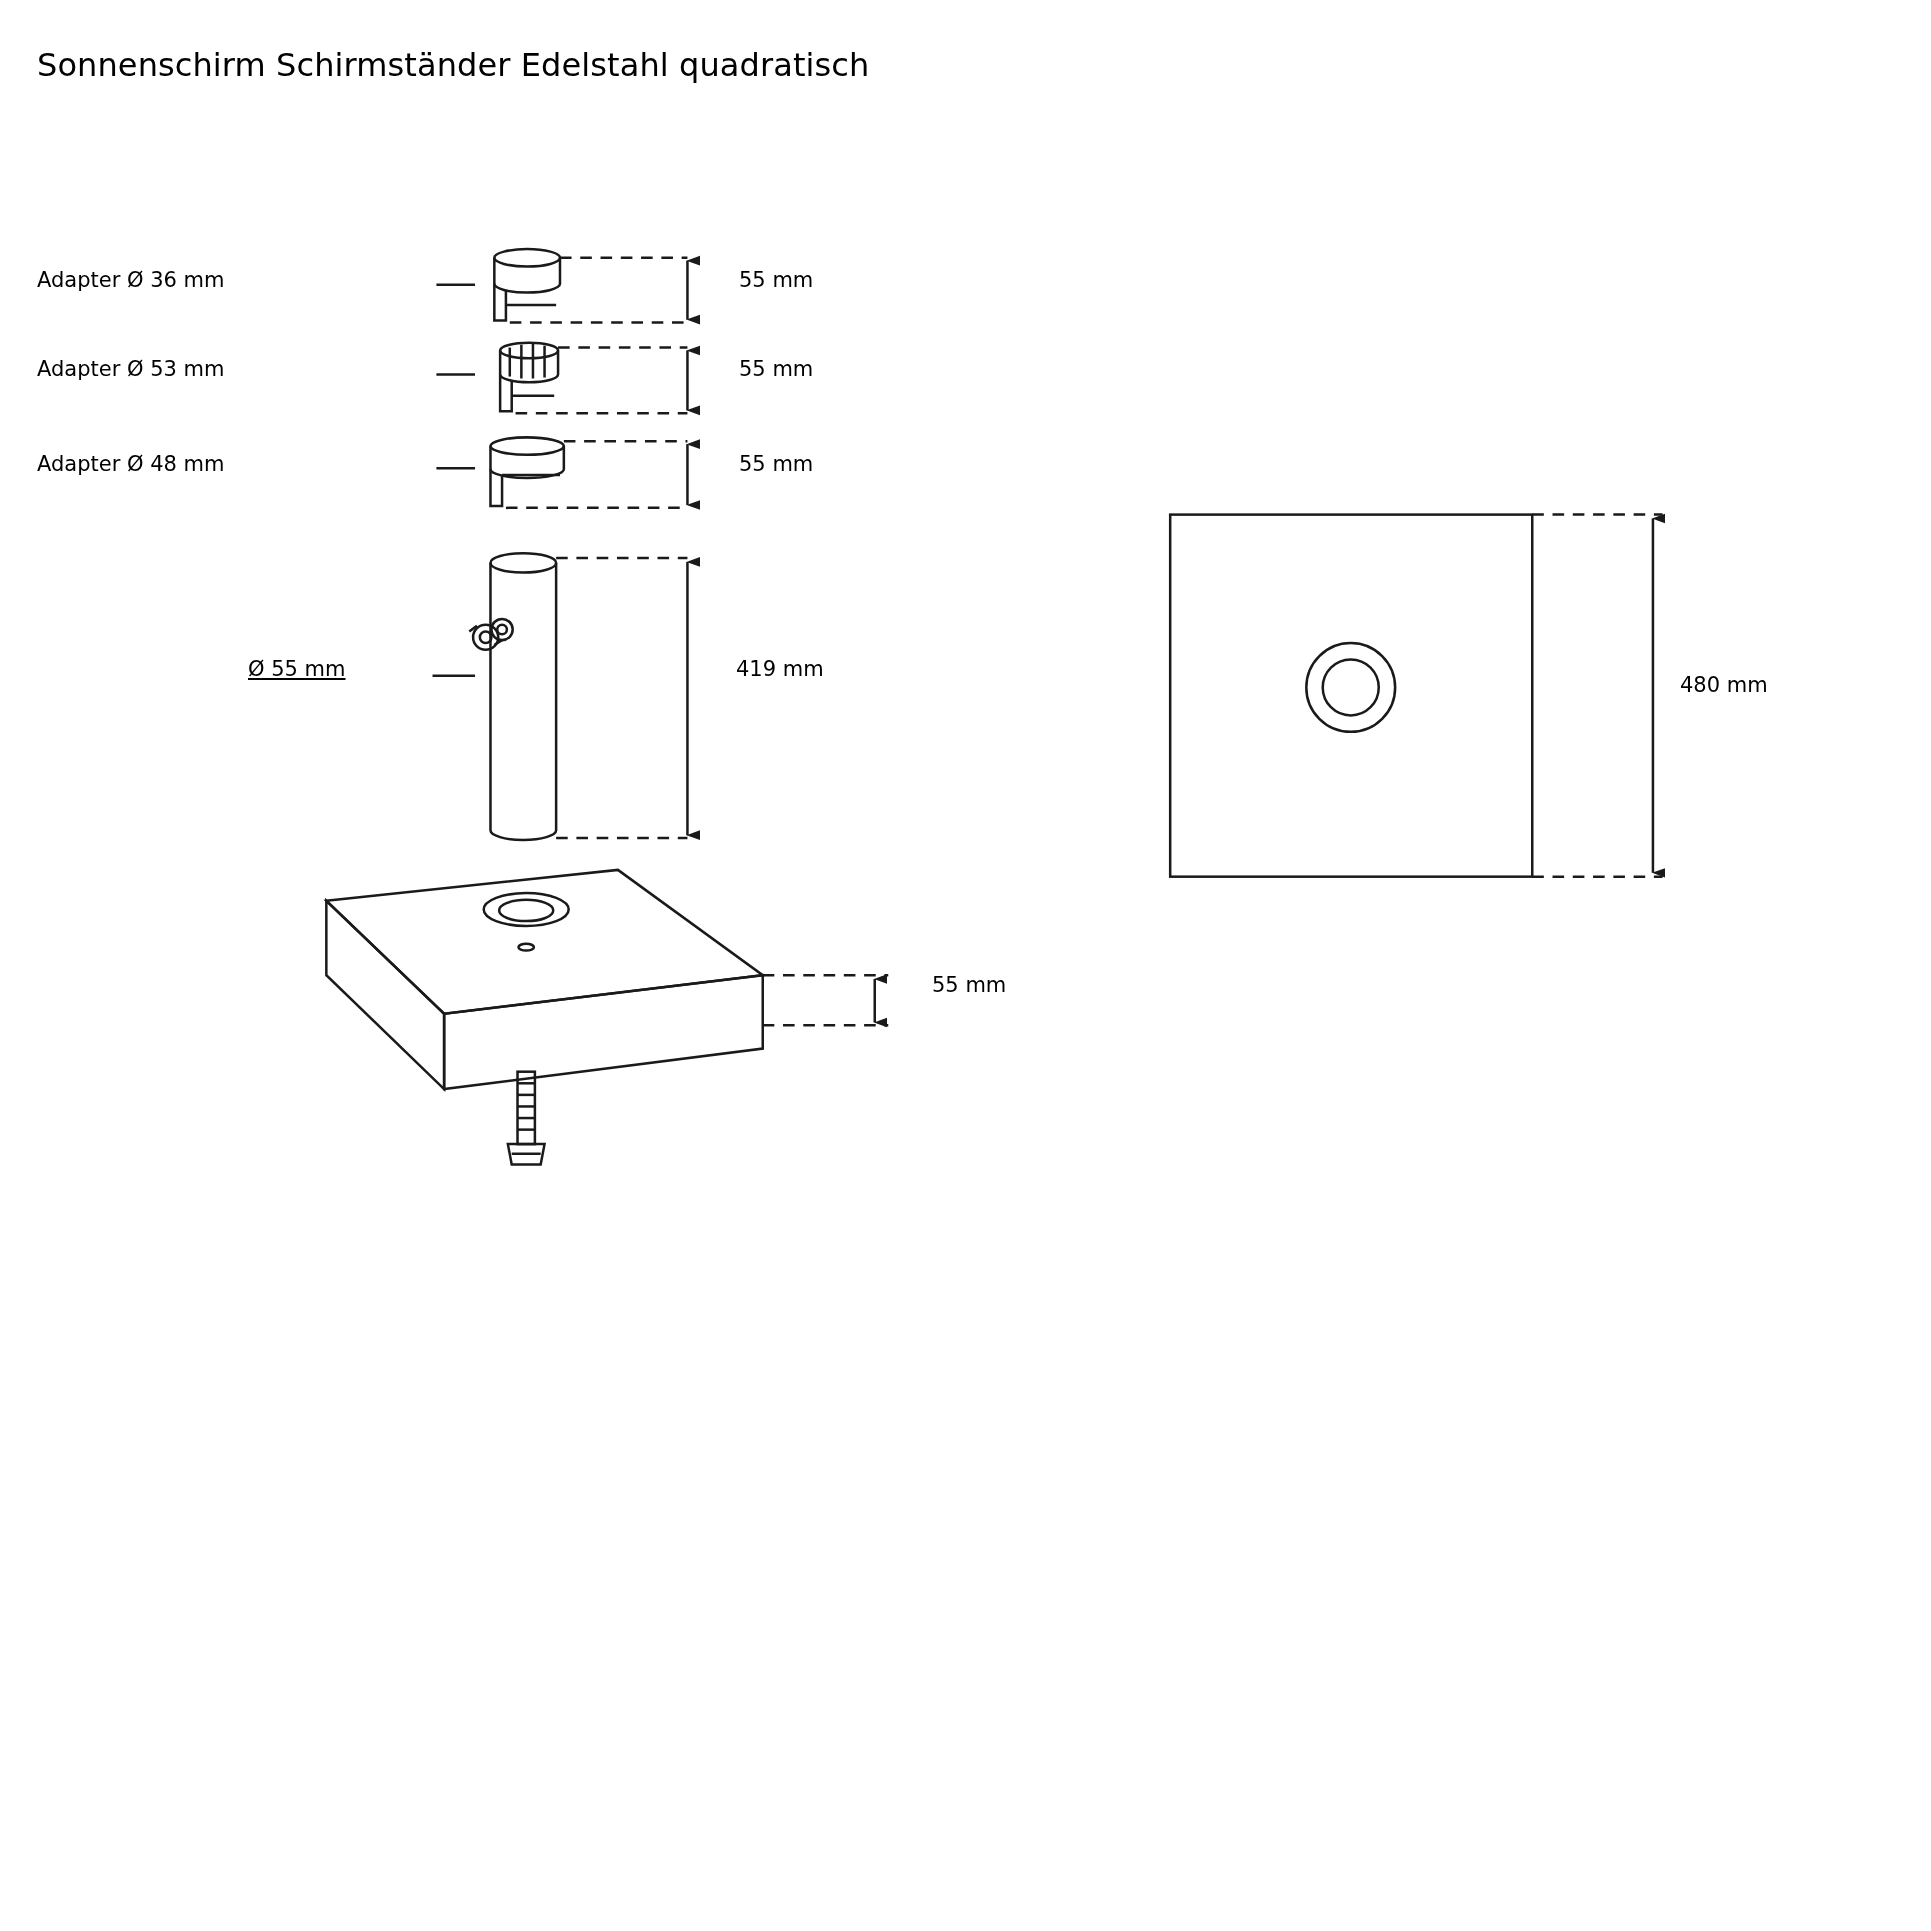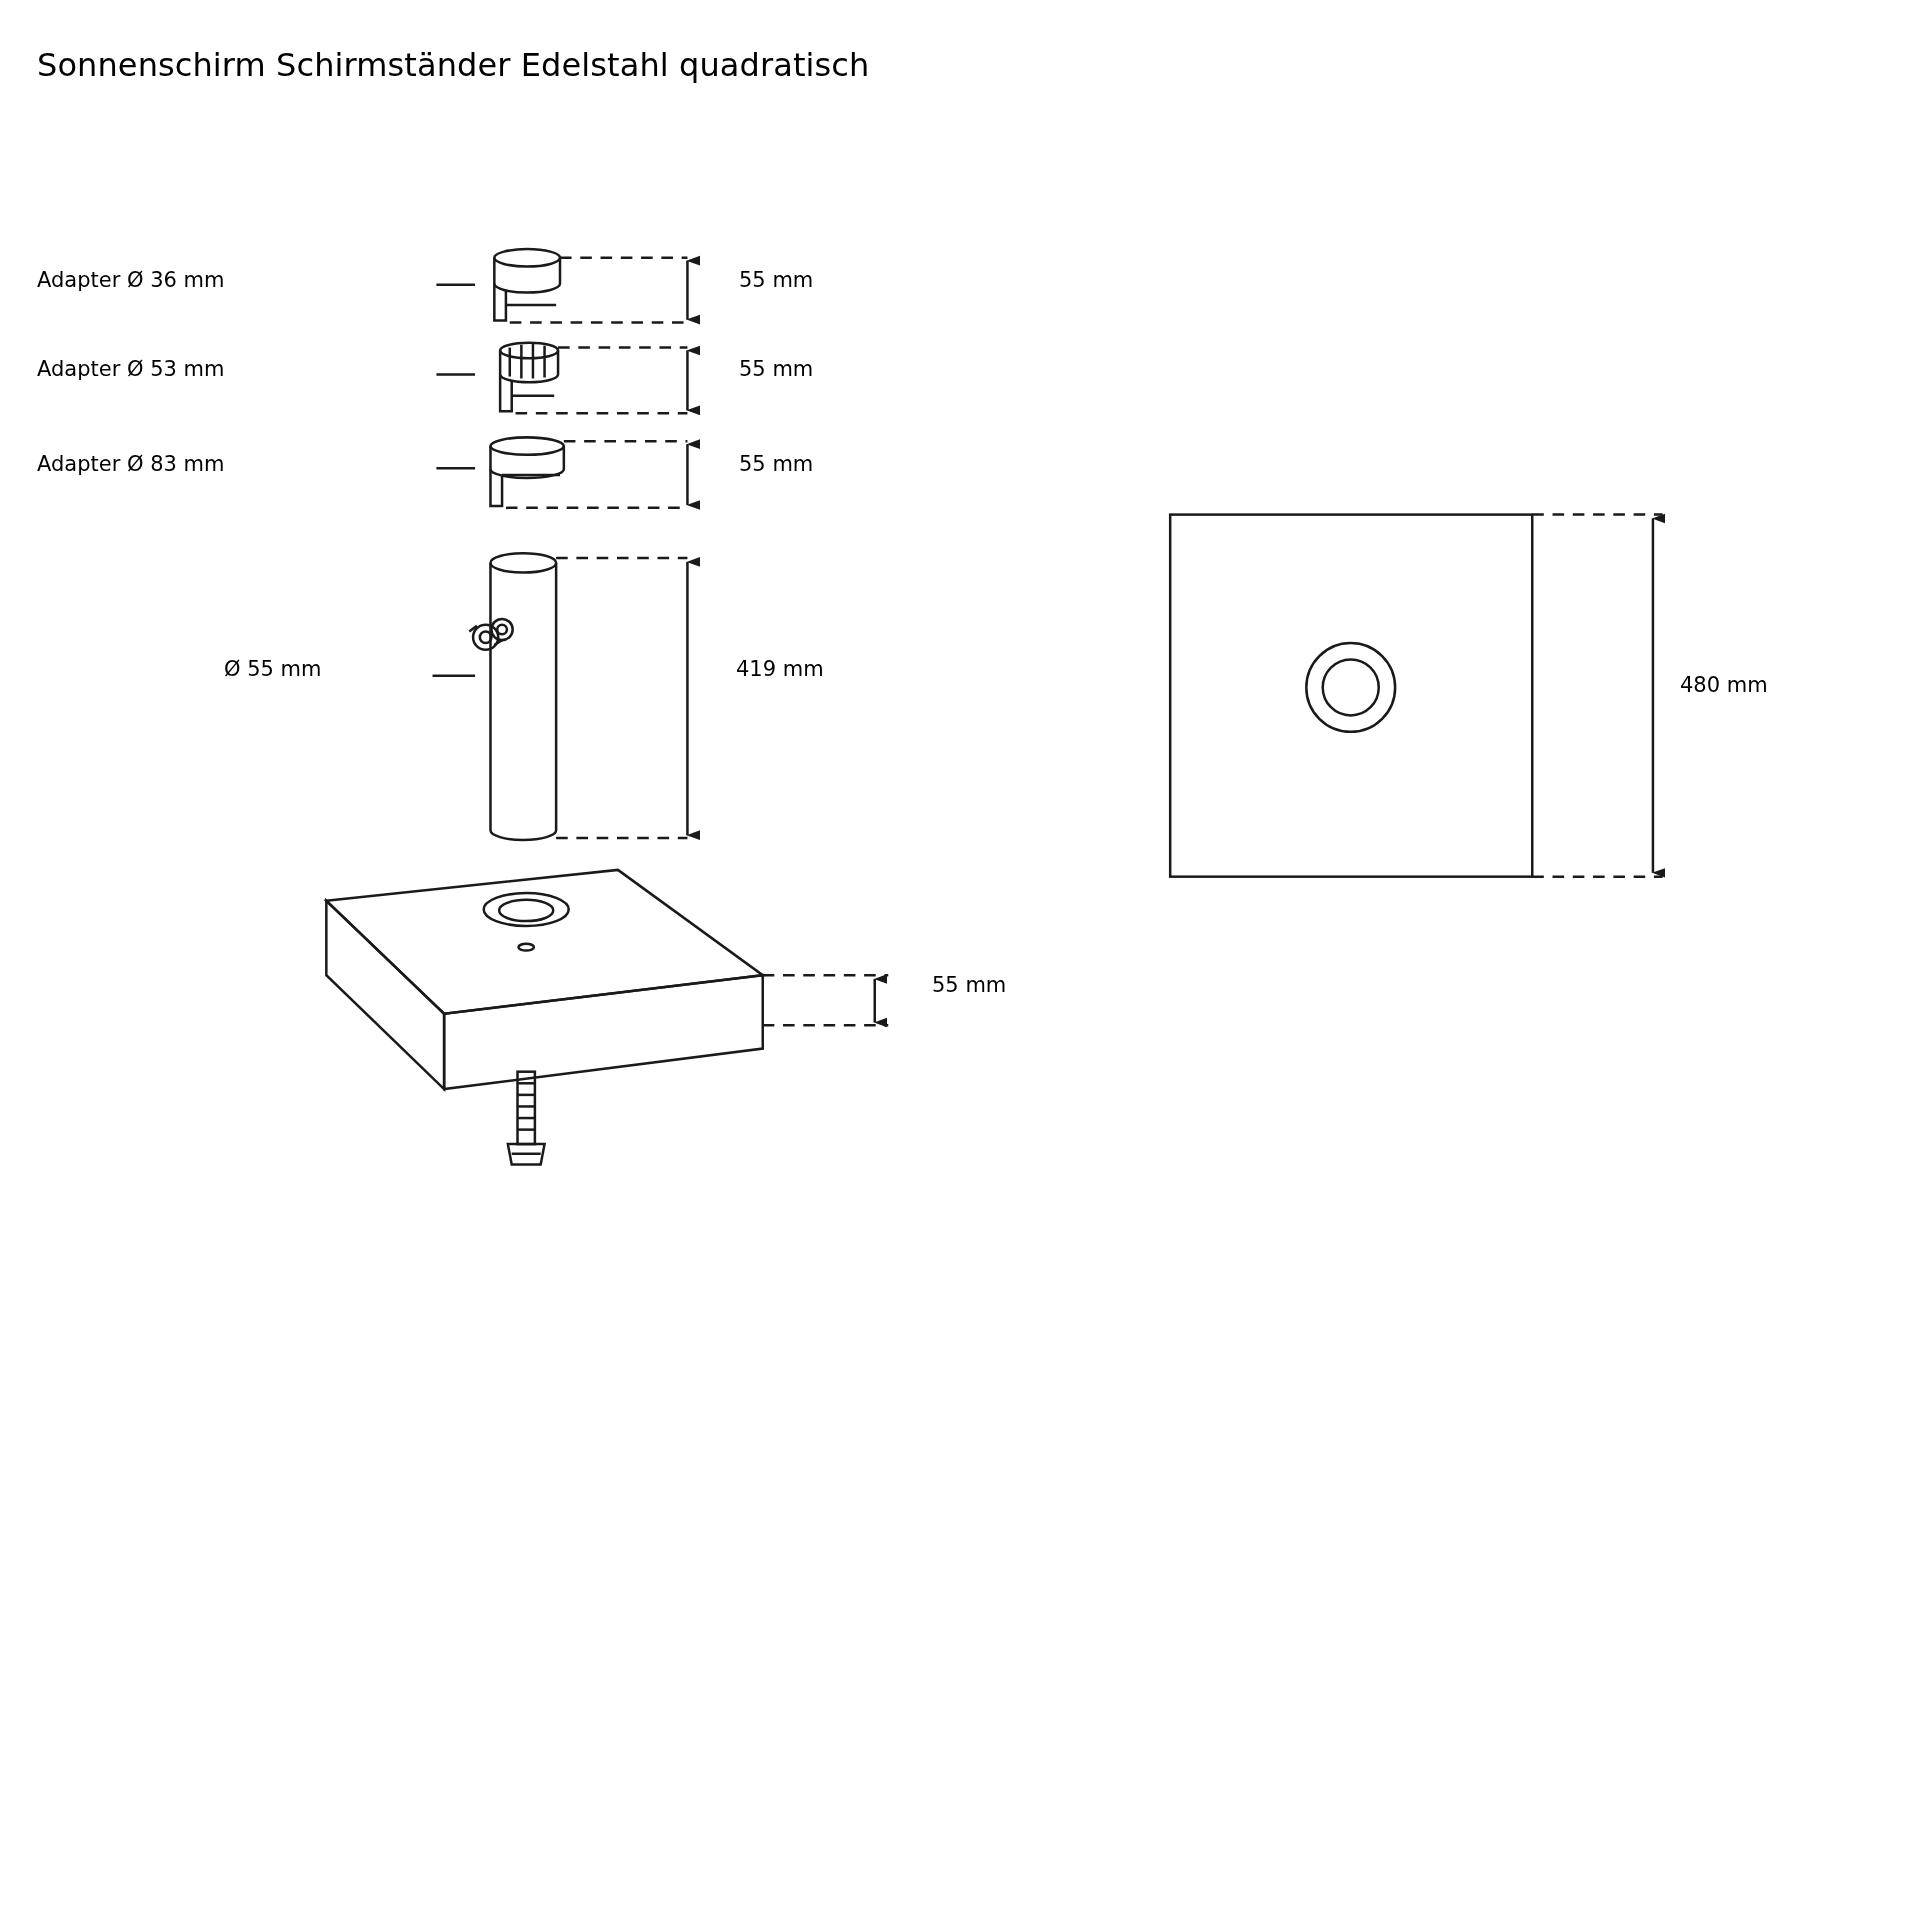--- a/index.html
+++ b/index.html
@@ -43,22 +43,22 @@
 </style>
 </head>
 <body>
 
 <div id="sheet">
 
   <div class="title">Sonnenschirm Schirmständer Edelstahl quadratisch</div>
 
   <div class="lbl" style="left:37px; top:268px;">Adapter  Ø 36 mm</div>
   <div class="lbl" style="left:37px; top:357px;">Adapter  Ø 53 mm</div>
-  <div class="lbl" style="left:37px; top:452px;">Adapter  Ø 83 mm</div>
-  <div class="lbl" style="left:224px; top:657px;">Ø 55 mm</div>
+  <div class="lbl" style="left:37px; top:452px;">Adapter  Ø 48 mm</div>
+  <div class="lbl" style="left:248px; top:657px;text-decoration:underline;">Ø 55 mm</div>
 
   <div class="lbl" style="left:739px; top:268px;">55 mm</div>
   <div class="lbl" style="left:739px; top:357px;">55 mm</div>
   <div class="lbl" style="left:739px; top:452px;">55 mm</div>
   <div class="lbl" style="left:736px; top:657px;">419 mm</div>
   <div class="lbl" style="left:932px; top:973px;">55 mm</div>
   <div class="lbl" style="left:1680px; top:673px;">480 mm</div>
 
   <svg class="draw" viewBox="0 0 2000 2000">
     <defs>

